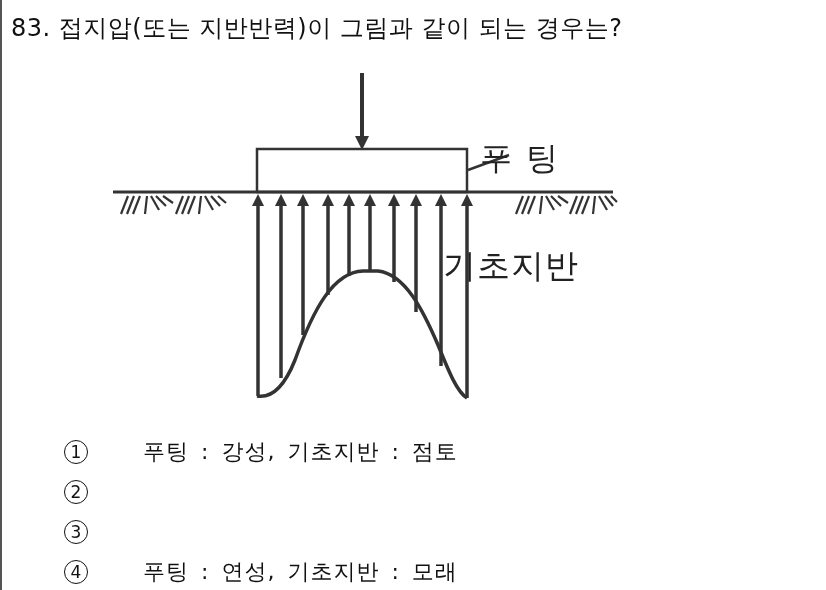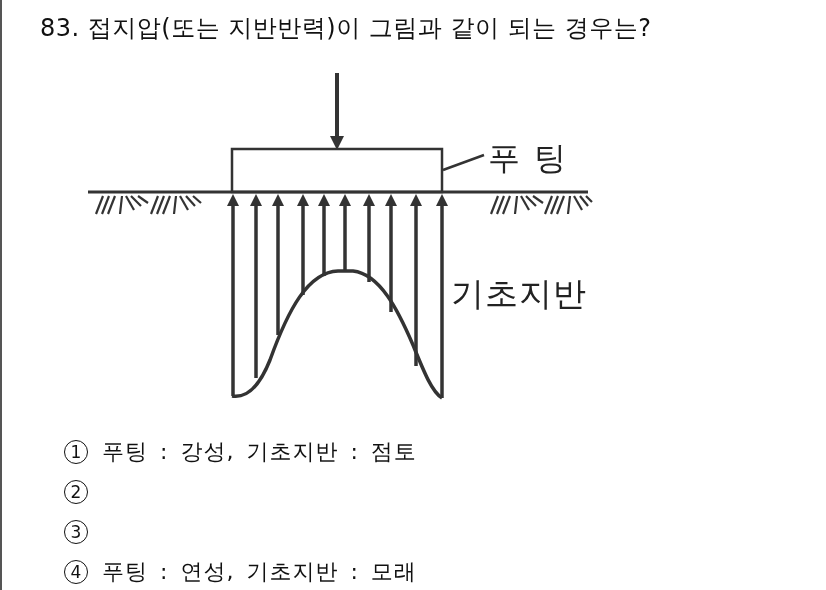--- a/index.html
+++ b/index.html
@@ -17,49 +17,48 @@
     }
     .page-frame {
       position: absolute;
       left: 0; top: 0;
       width: 826px; height: 590px;
       border-left: 2px solid #555555;
       box-sizing: border-box;
     }
     .question-title {
       position: absolute;
-      left: 40px;
+      left: 11px;
       top: 12px;
       font-size: 24px;
       letter-spacing: 0.5px;
       white-space: nowrap;
       color: #111;
     }
     .figure {
       position: absolute;
-      left: 8px; top: 0;
-      width: 663px; height: 430px;
+      left: 0; top: 0;
+      width: 663px; height: 430px; padding-left: 33px;
     }
     .fig-label {
       position: absolute;
       white-space: nowrap;
       color: #222;
     }
     .label-footing {
       left: 480px;
       top: 137px;
       font-size: 32px;
       letter-spacing: 14px;
     }
     .label-soil {
       left: 443px;
       top: 244px;
       font-size: 33px;
       letter-spacing: 1px;
-      margin-top: 28px;
     }
     .choices {
       position: absolute;
       left: 64px;
       top: 432px;
       margin: 0;
       padding: 0;
       list-style: none;
     }
     .choice {
@@ -79,20 +78,21 @@
       border-radius: 50%;
       font-size: 17px;
       line-height: 22px;
       text-align: center;
       margin-right: 14px;
       box-sizing: content-box;
     }
     .choice-text {
       letter-spacing: 1px;
       word-spacing: 4px;
+      margin-left: 41px;
     }
   </style>
 </head>
 <body>
 
 <div class="page-frame"></div>
 
 <div class="question-title">83. 접지압(또는 지반반력)이 그림과 같이 되는 경우는?</div>
 
 <div class="figure">

